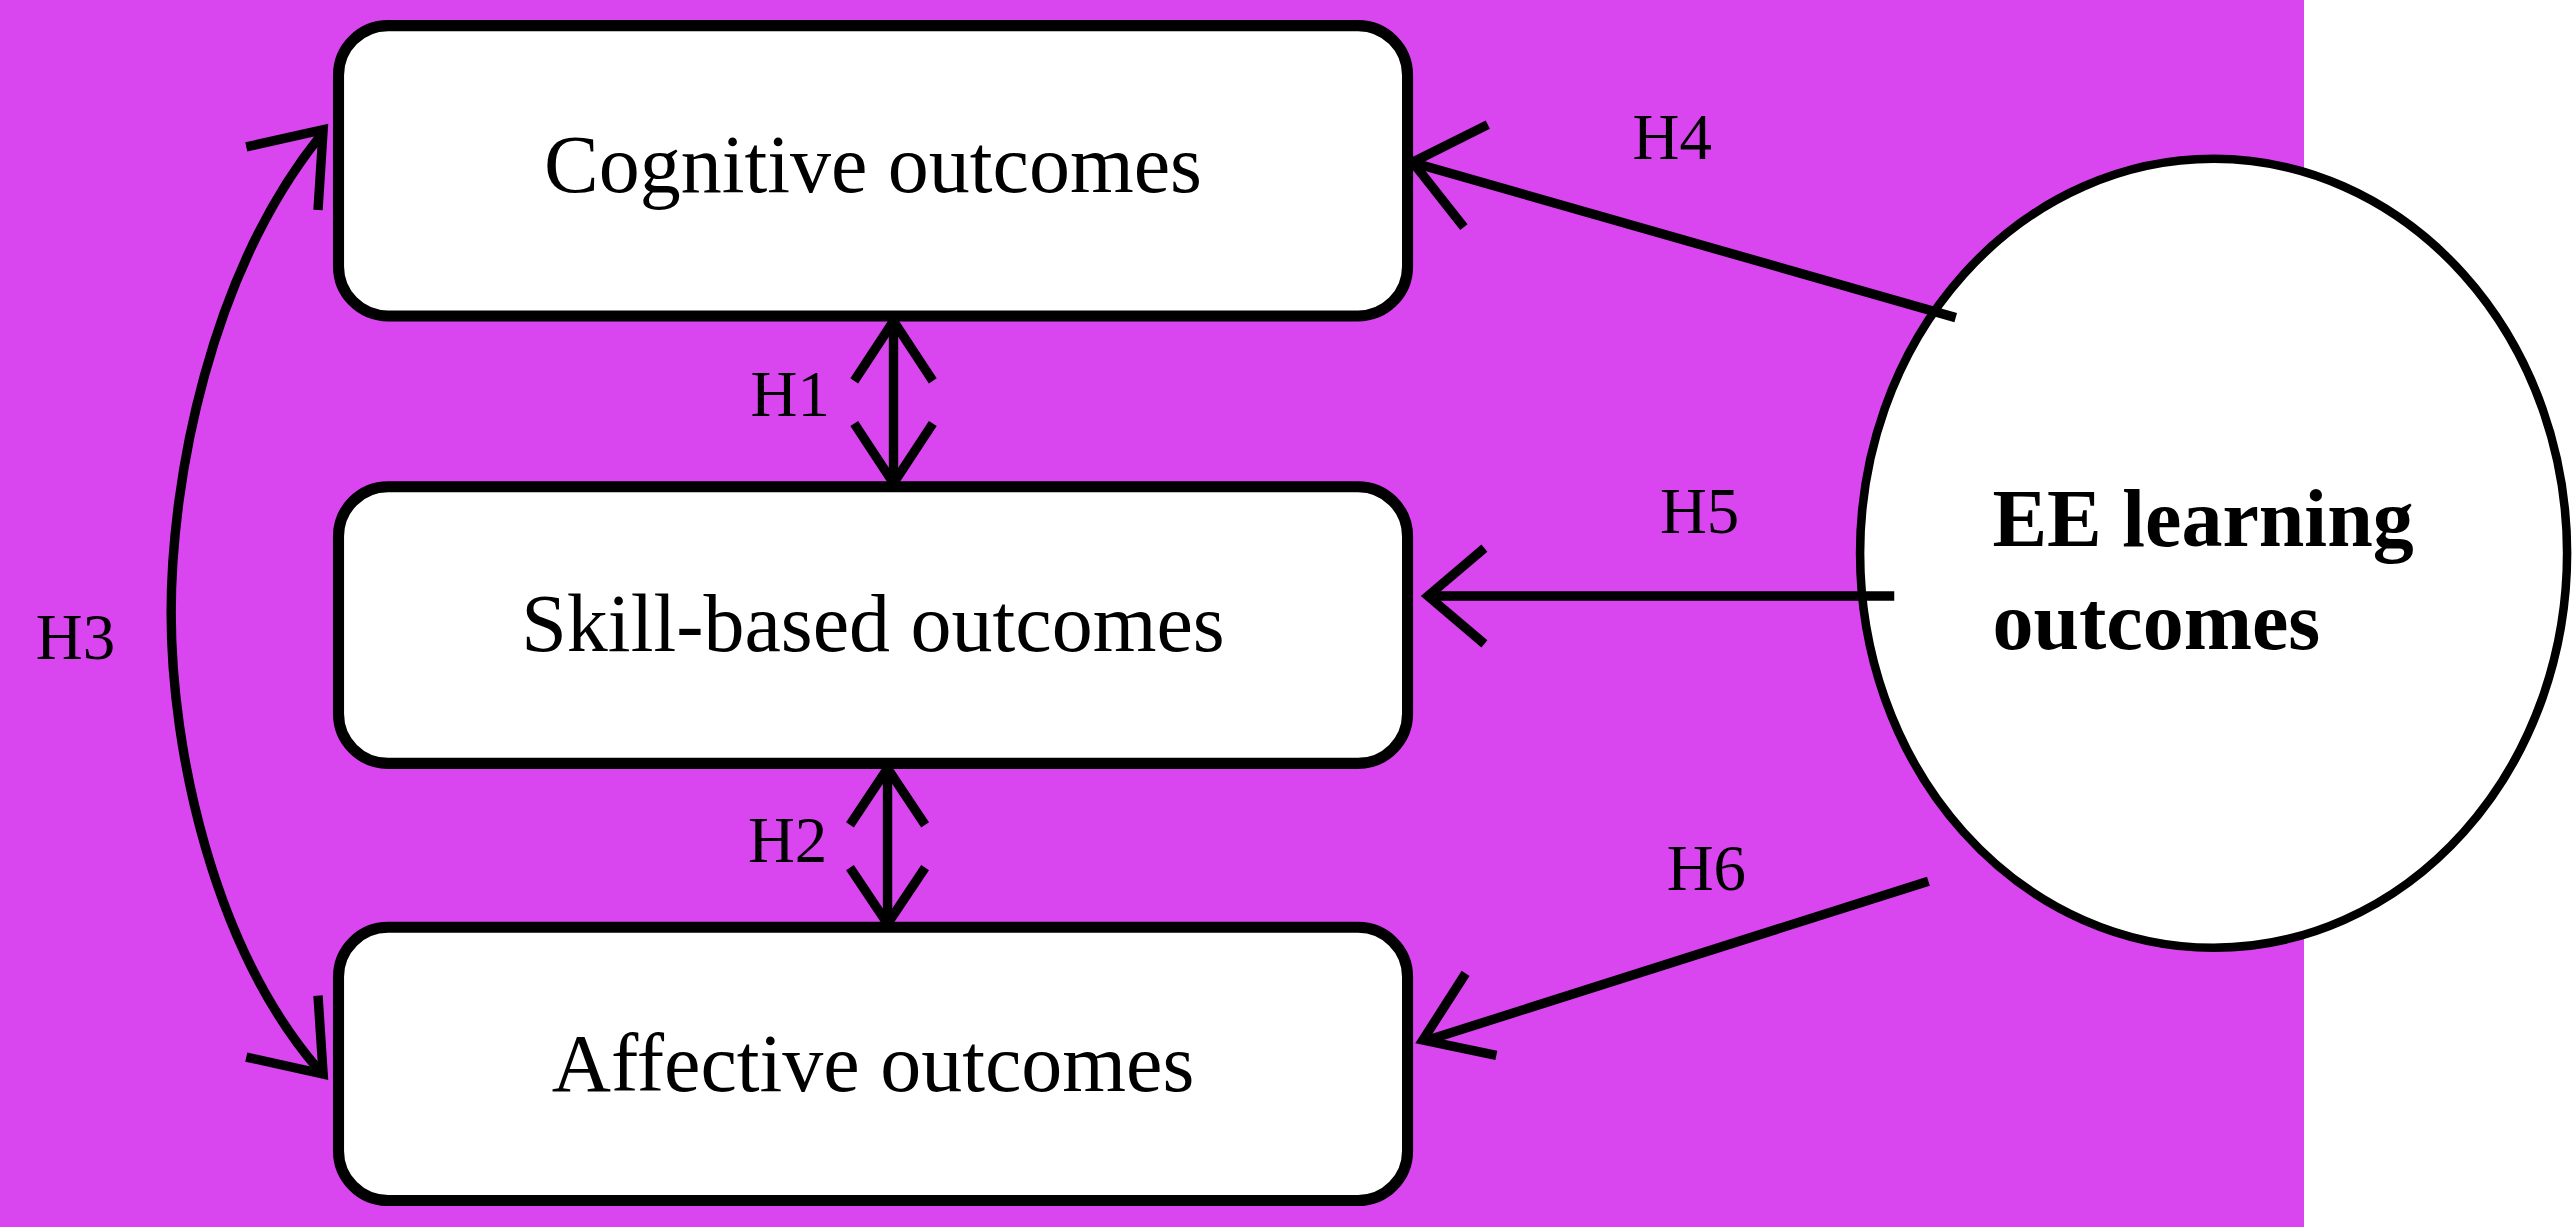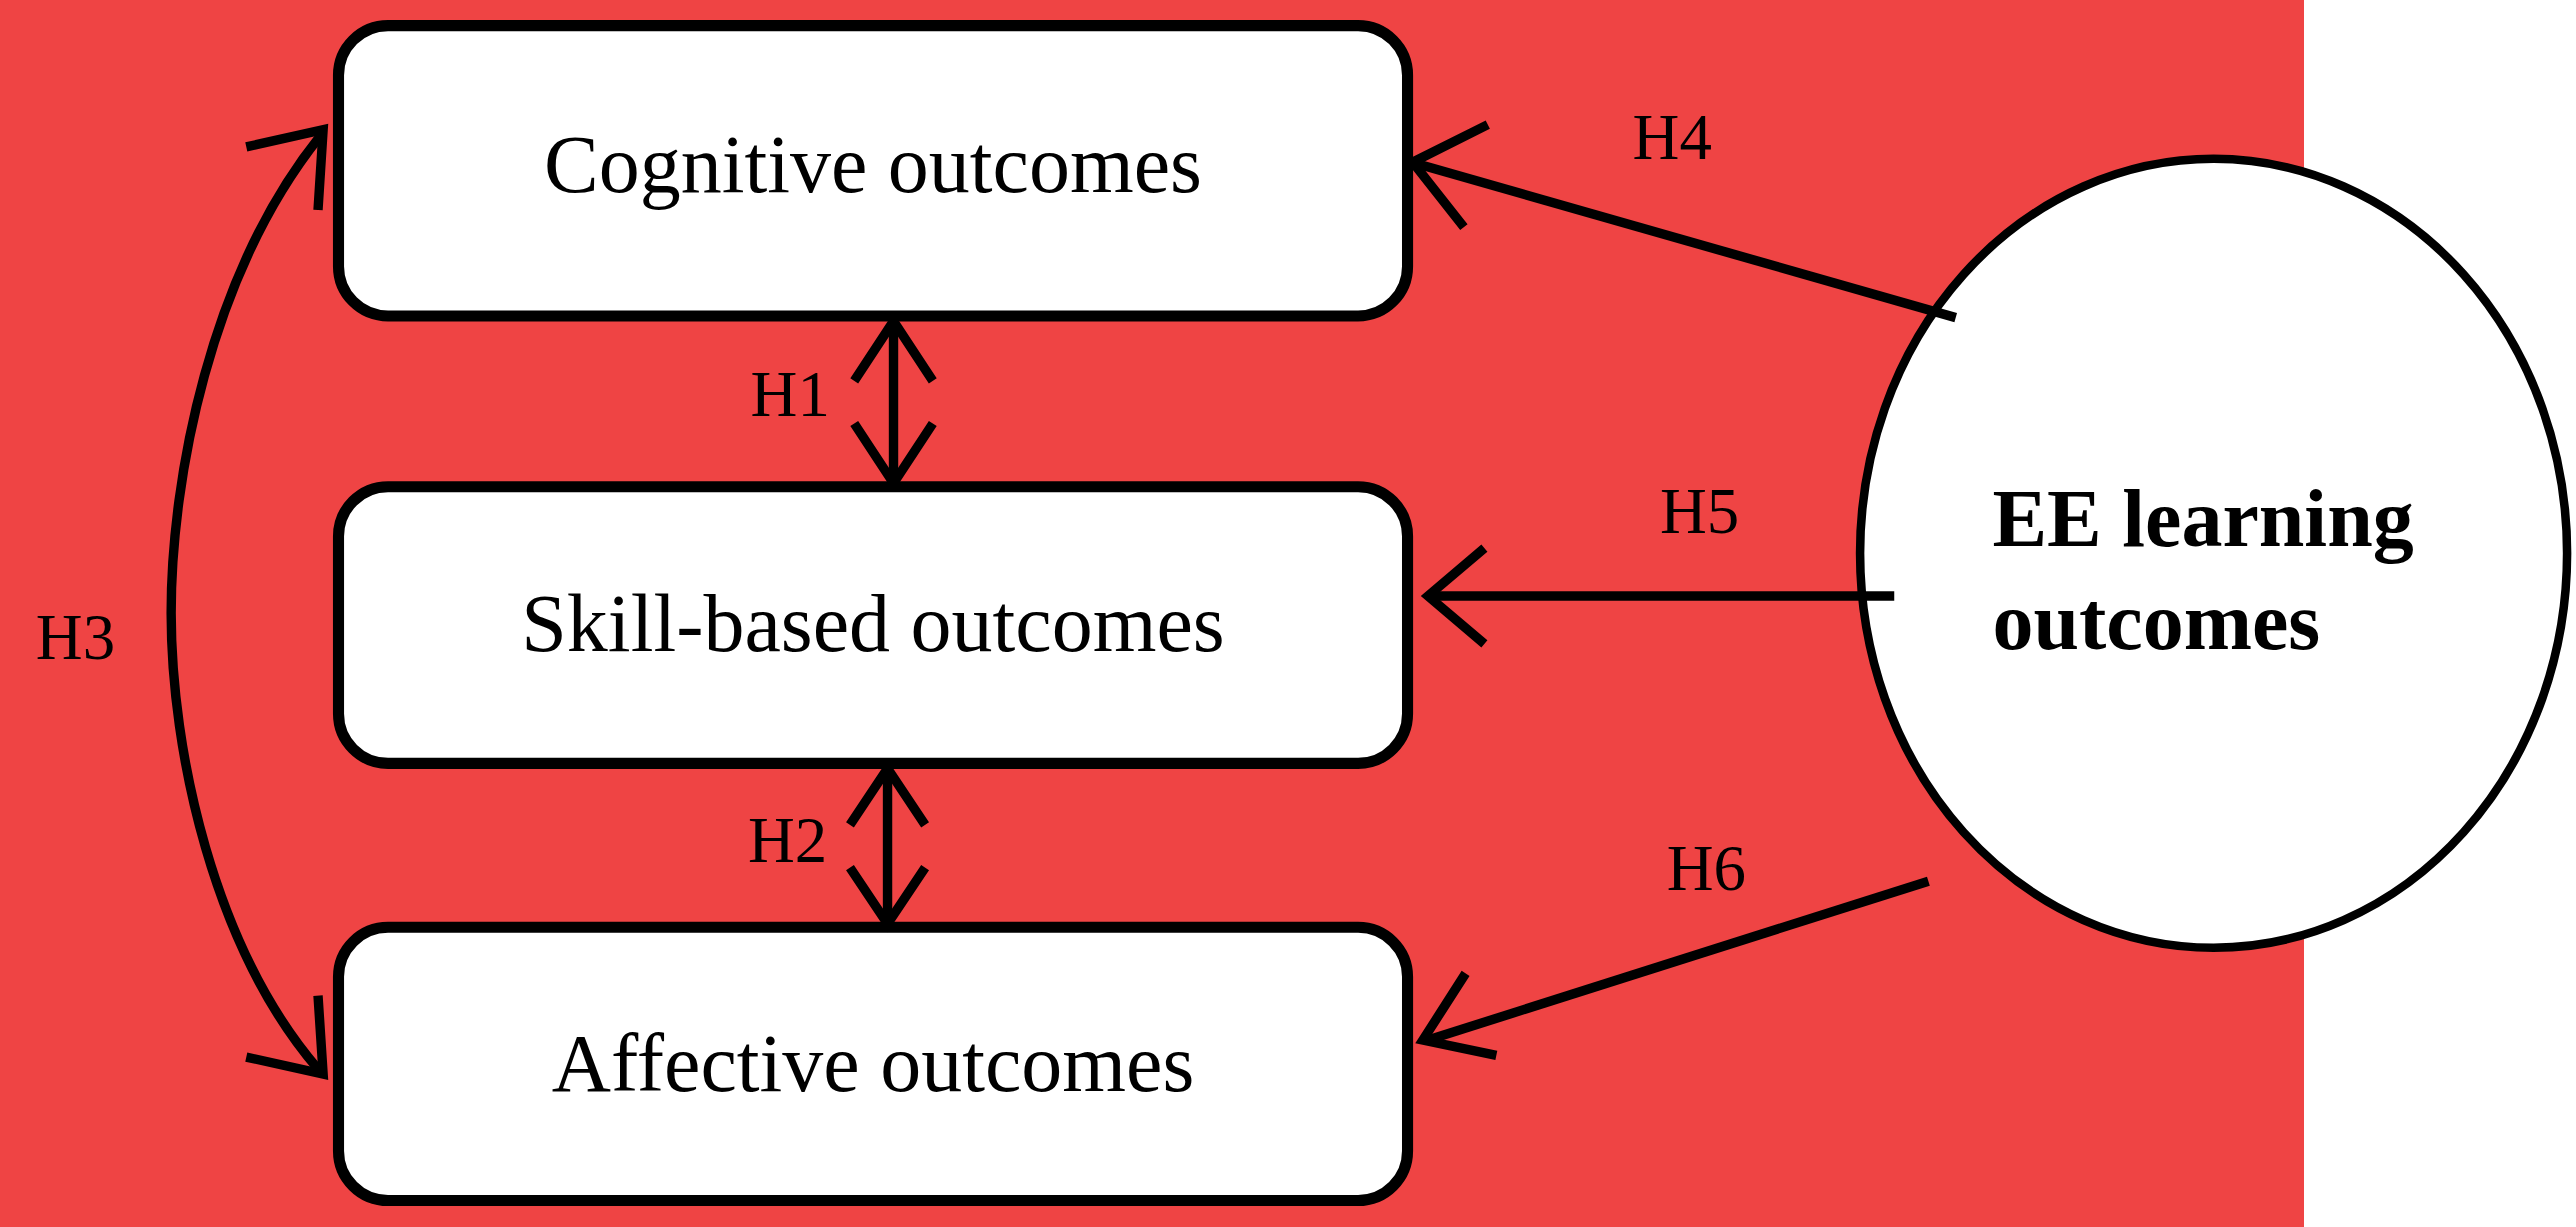--- a/index.html
+++ b/index.html
@@ -10,21 +10,21 @@
   body {
     width: 2576px;
     height: 1227px;
     overflow: hidden;
     font-family: "Liberation Serif", "DejaVu Serif", serif;
   }
   #diagram-root {
     position: relative;
     width: 2304px;
     height: 1227px;
-    background: #ef4444;
+    background: #d946ef;
   }
   svg#model-canvas {
     position: absolute;
     top: 0;
     left: 0;
     width: 2576px;
     height: 1227px;
     display: block;
   }
   .node-shape {

